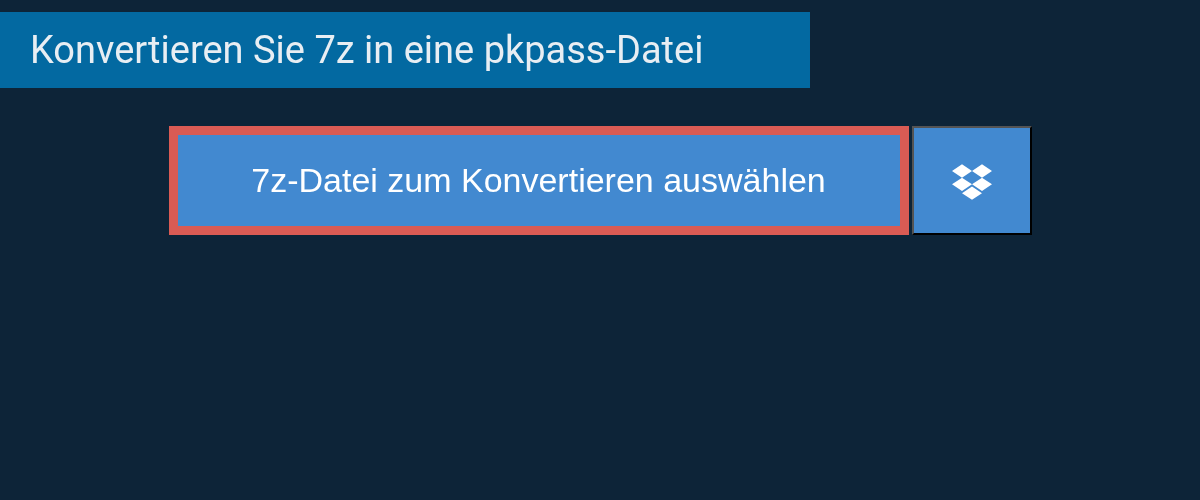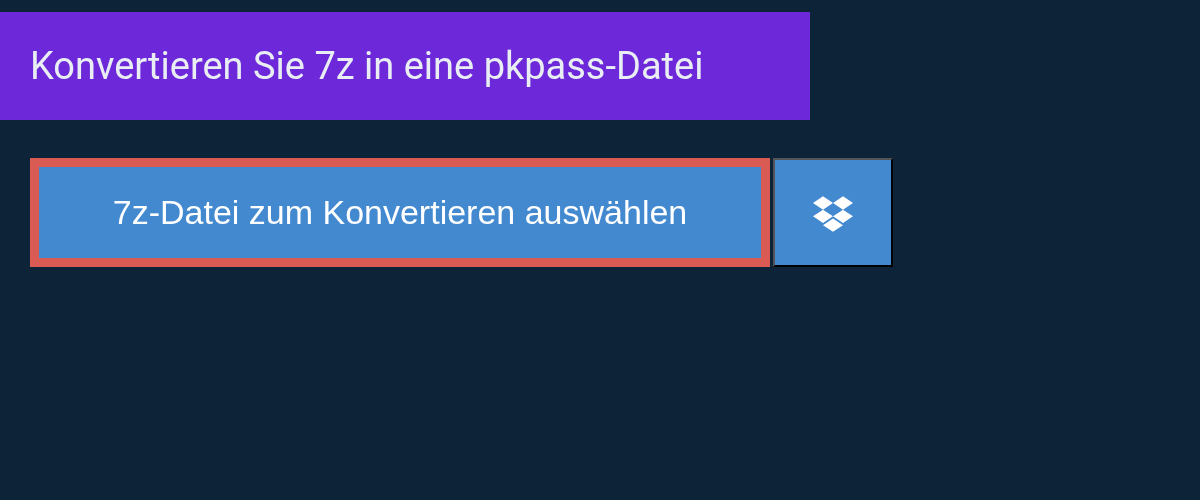--- a/index.html
+++ b/index.html
@@ -8,35 +8,36 @@
       box-sizing: border-box;
     }
     body {
       width: 1200px;
       height: 500px;
       background-color: #0d2438;
       font-family: -apple-system, BlinkMacSystemFont, "Segoe UI", Roboto, Helvetica, Arial, sans-serif;
       overflow: hidden;
     }
     .header-bar {
-      background-color: #6d28d9;
-      padding: 32px 30px;
+      background-color: #0369a1;
+      padding: 16px 30px;
       margin-top: 12px;
       width: 810px;
     }
     .page-title {
       color: #e8eef3;
       font-size: 38px;
       font-weight: 400;
     }
     .button-row {
       display: flex;
       gap: 3px;
       padding: 38px 30px;
       align-items: stretch;
+      justify-content: center;
     }
     .select-file-button {
       background-color: #4289d0;
       border: 9px solid #d95b54;
       color: #ffffff;
       font-size: 34px;
       font-weight: 400;
       padding: 26px 48px;
       cursor: pointer;
       display: flex;

